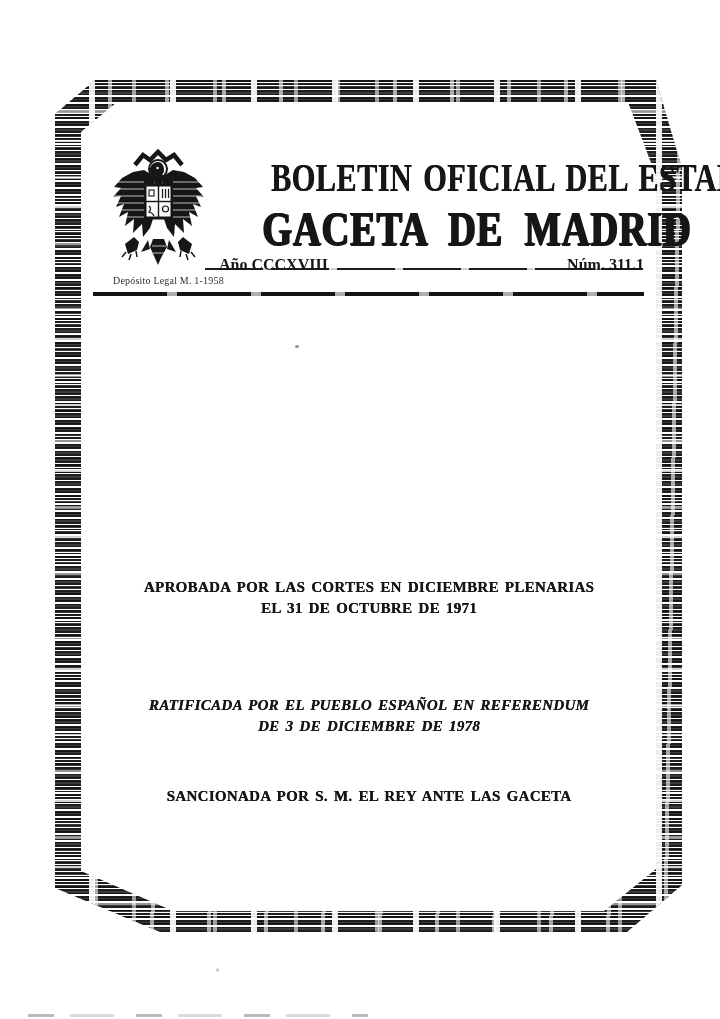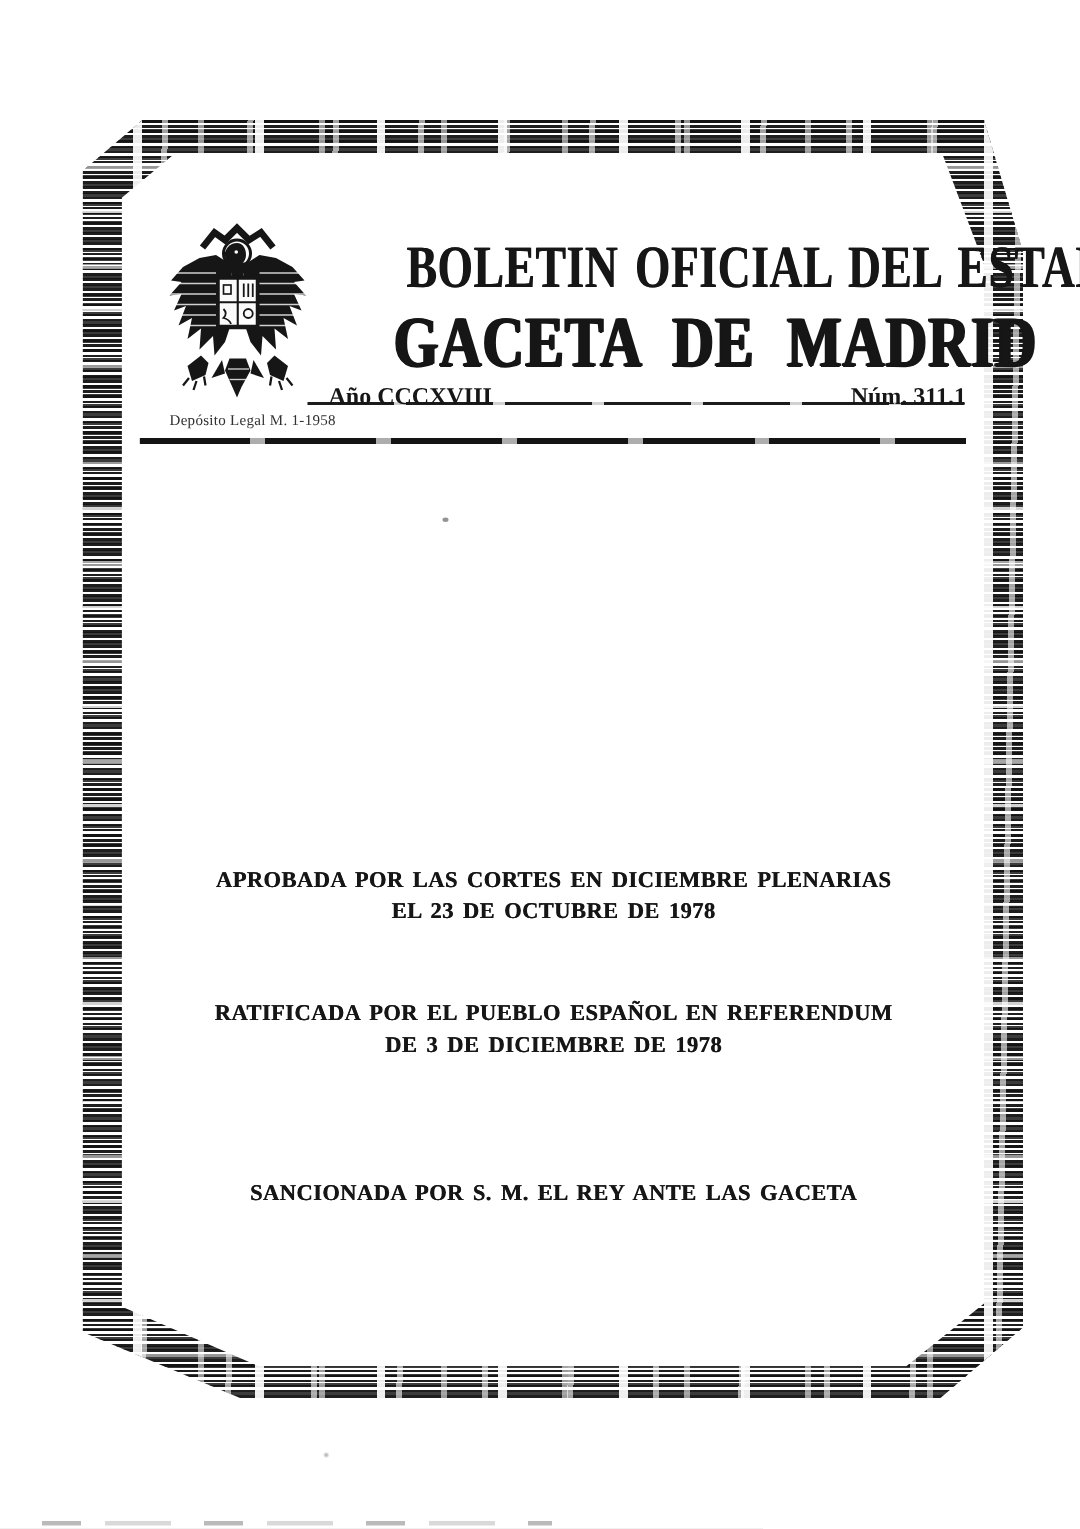--- a/index.html
+++ b/index.html
@@ -71,21 +71,21 @@
     text-shadow:.4px 0 currentColor;
   }
   
   .statement{
     position:absolute;left:80px;width:578px;text-align:center;
     font-weight:bold;font-size:15px;line-height:20.5px;
     letter-spacing:.3px;word-spacing:2px;
     text-shadow:.3px 0 currentColor;
   }
   .statement-approval{top:577px;}
-  .statement-ratification{top:666px;}
+  .statement-ratification{top:695px;font-style:italic;}
   .statement-sanction{top:786px;}
   
   .scan-speck{
     position:absolute;left:215px;top:968px;width:5px;height:4px;border-radius:50%;
     background:radial-gradient(circle,rgba(110,110,110,.6),rgba(110,110,110,0) 70%);
   }
   .scan-speck-2{
     position:absolute;left:295px;top:345px;width:4px;height:3px;border-radius:50%;
     background:rgba(60,60,60,.55);
   }
@@ -171,21 +171,21 @@
   <div class="rule-top"></div>
   <div class="edition-row">
     <span>Año CCCXVIII</span>
     <span>Núm. 311.1</span>
   </div>
   <div class="rule-thick"></div>
 
 
   <div class="statement statement-approval">
     <div>APROBADA POR LAS CORTES EN DICIEMBRE PLENARIAS</div>
-    <div>EL 23 DE OCTUBRE DE 1978</div>
+    <div>EL 31 DE OCTUBRE DE 1971</div>
   </div>
 
   <div class="statement statement-ratification">
     <div>RATIFICADA POR EL PUEBLO ESPAÑOL EN REFERENDUM</div>
     <div>DE 3 DE DICIEMBRE DE 1978</div>
   </div>
 
   <div class="statement statement-sanction">
     <div>SANCIONADA POR S. M. EL REY ANTE LAS GACETA</div>
   </div>

